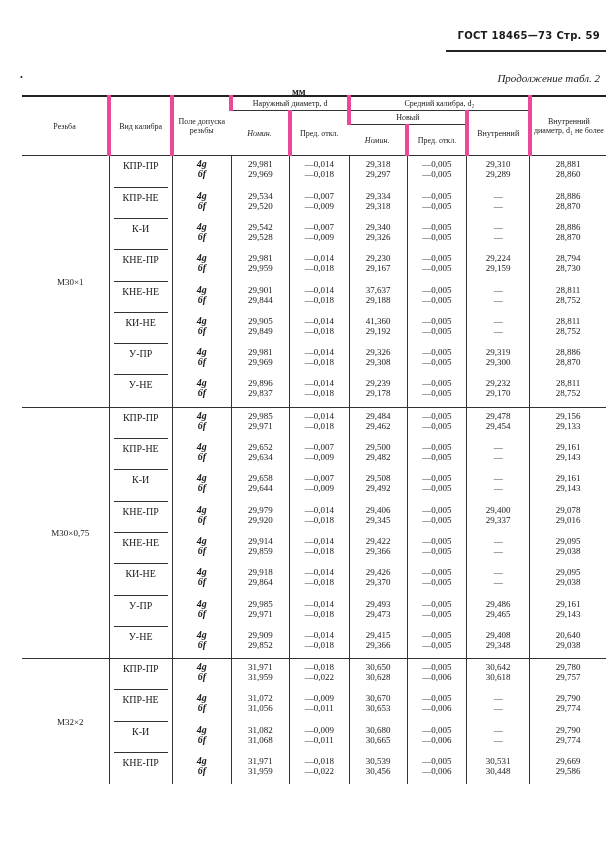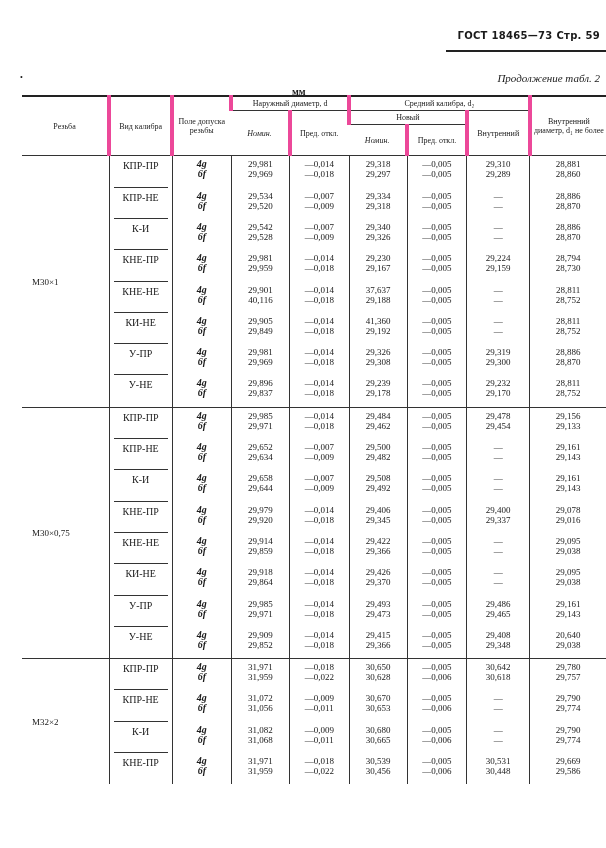--- a/index.html
+++ b/index.html
@@ -11,21 +11,21 @@
   .continuation { position: absolute; right: 6px; top: 72px; font-style: italic; font-size: 11px; }
   .unit-label { position: absolute; left: 292px; top: 86px; font-size: 10px; font-weight: bold; }
   .dot-mark { position: absolute; left: 20px; top: 73px; font-size: 8px; }
   table.gost { position: absolute; left: 22px; top: 95px; width: 584px; border-collapse: collapse;
                font-size: 9px; }
   table.gost th { font-weight: normal; font-size: 8px; text-align: center; vertical-align: middle;
                   border-left: 4px solid #ec4899; border-bottom: 1px solid #333; padding: 2px 1px; line-height: 1.15; }
   table.gost th:first-child { border-left: none; }
   table.gost thead tr:first-child th { border-top: 2px solid #222; }
   table.gost td { border-left: 1px solid #333; vertical-align: top; padding: 0; }
-  table.gost td:first-child { border-left: none; }
+  table.gost td:first-child { border-left: none; text-align: center; }
   .thread-cell { vertical-align: middle !important; font-size: 9px; padding-left: 10px !important; width: 84px; }
   .group-row td { border-top: 1.5px solid #333; }
   .row-inner { height: 31.3px; display: flex; flex-direction: column; justify-content: flex-start; padding-top: 3px; box-sizing: border-box; }
   .gauge-cell { font-size: 10px; text-align: center; width: 63px; }
   .gauge-cell .row-inner { border-bottom: 1px solid #333; padding-top: 4px; margin: 0 4px; }
   .gauge-cell .last .row-inner { border-bottom: none; }
   .num { font-size: 9px; line-height: 10px; text-align: center; }
   .tol { font-style: italic; font-weight: bold; font-size: 10px; line-height: 10px; text-align: center; }
   .col-num { width: 60px; font-style: italic; } .col-dev { width: 60px; }
 </style>
@@ -134,21 +134,21 @@
           <div class="row-inner">
             <div class="num">29,542</div>
             <div class="num">29,528</div>
           </div>
           <div class="row-inner">
             <div class="num">29,981</div>
             <div class="num">29,959</div>
           </div>
           <div class="row-inner">
             <div class="num">29,901</div>
-            <div class="num">40,116</div>
+            <div class="num">29,844</div>
           </div>
           <div class="row-inner">
             <div class="num">29,905</div>
             <div class="num">29,849</div>
           </div>
           <div class="row-inner">
             <div class="num">29,981</div>
             <div class="num">29,969</div>
           </div>
           <div class="row-inner">

